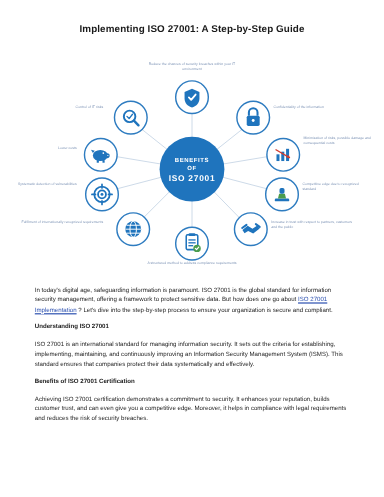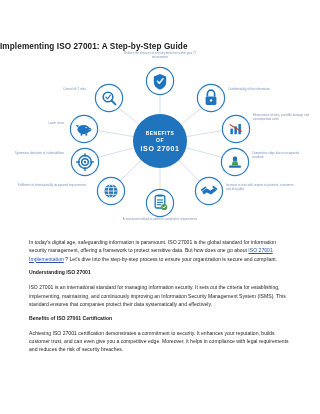--- a/index.html
+++ b/index.html
@@ -3,21 +3,21 @@
 <meta charset="utf-8">
 <style>
   html,body{margin:0;padding:0;}
   body{
     width:320px;height:414px;background:#ffffff;overflow:hidden;
     font-family:"Liberation Sans",sans-serif;color:#231f20;
   }
   .page{position:relative;width:320px;height:414px;box-sizing:border-box;}
 
   .doc-title{
-    position:absolute;left:0;right:0;top:42px;
+    position:absolute;left:0;right:0;top:20px;text-align:center;
     font-size:8.2px;font-weight:bold;letter-spacing:.1px;color:#1a1a1a;
   }
 
   
   .figure{position:absolute;left:8px;top:52px;width:304px;height:178px;}
   .hubwrap{position:absolute;left:0;top:0;width:304px;height:178px;}
   .hubwrap svg{position:absolute;left:0;top:0;width:304px;height:178px;}
 
   .cap{
     position:absolute;font-size:2.9px;line-height:1.28;color:#7d93b5;

